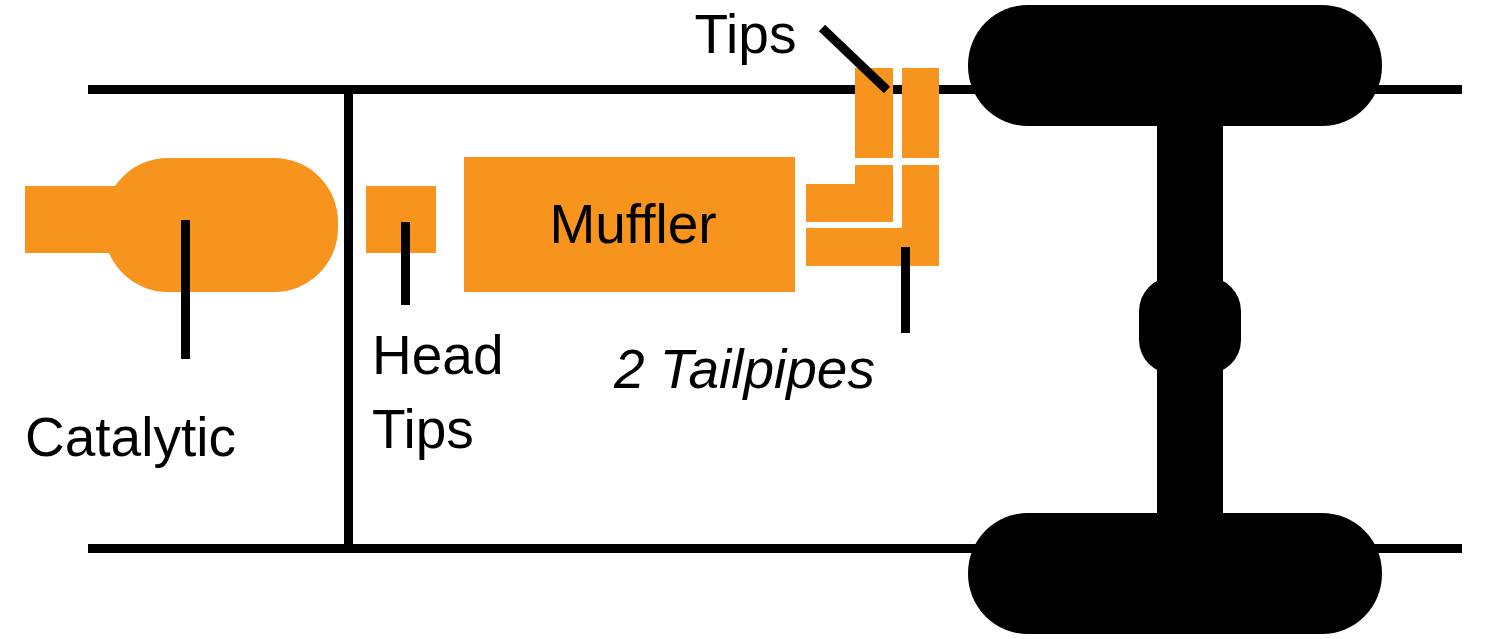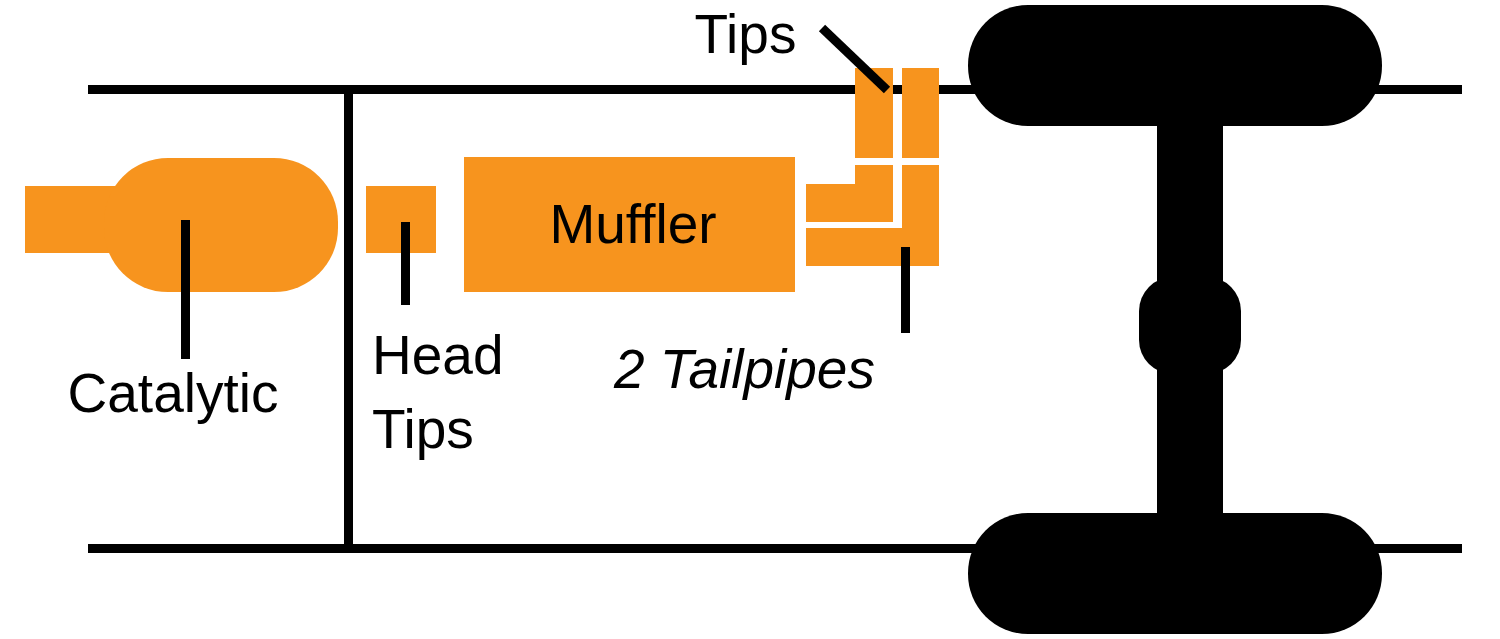--- a/index.html
+++ b/index.html
@@ -47,21 +47,21 @@
 
   
   .pointers { left: 0; top: 0; width: 1500px; height: 639px; z-index: 5; pointer-events: none; }
   .ptr { stroke: var(--frame); stroke-width: 9; }
 
   
   .label { z-index: 6; font-size: 55px; line-height: 74px; white-space: nowrap; }
   .tips-label    { left: 668px; top: 2px; width: 155px; text-align: center; line-height: 64px; }
   .hp-label      { left: 372px; top: 318px; }
   .tp-label      { left: 614px; top: 332px; font-style: italic; }
-  .cat-label     { left: 25px;  top: 356px; width: 296px; text-align: center; }
+  .cat-label     { left: 25px;  top: 400px; width: 296px; }
   .muffler-label { position: static; font-size: 55px; line-height: 1; }
 </style>
 </head>
 <body>
 
 <div class="stage">
 
   <div class="rail top"></div>
   <div class="rail bottom"></div>
   <div class="crossmember"></div>

